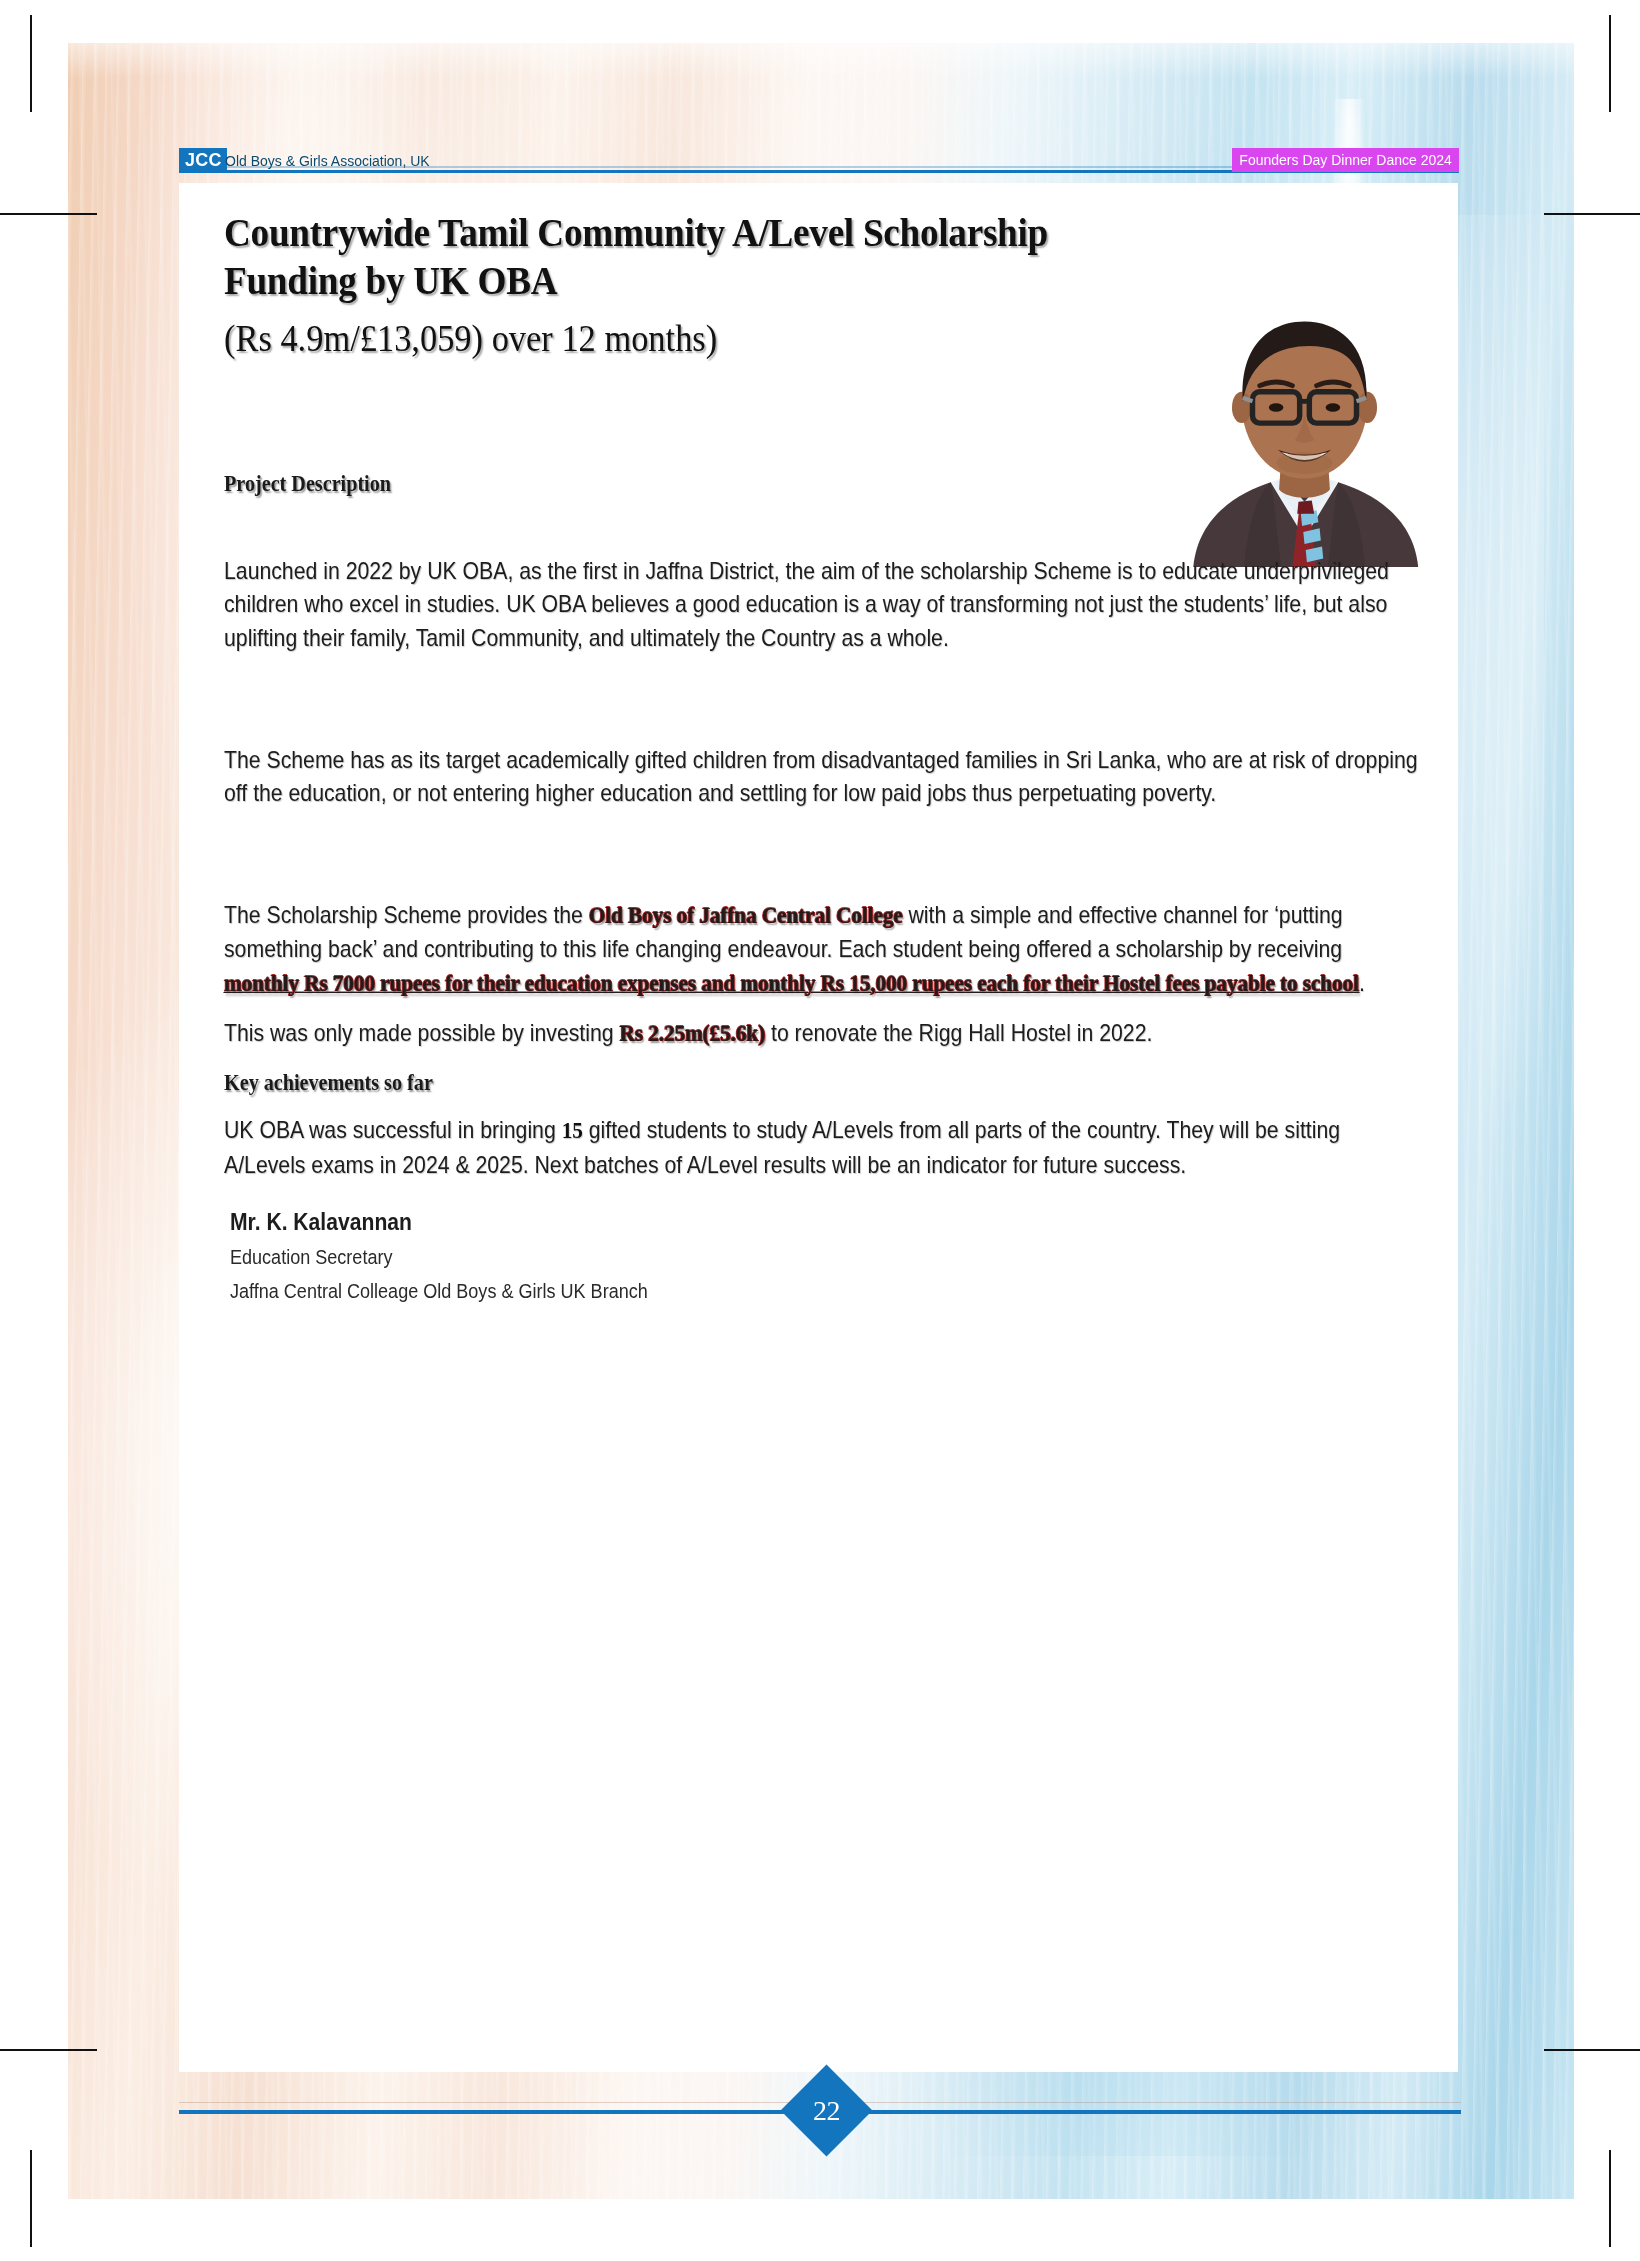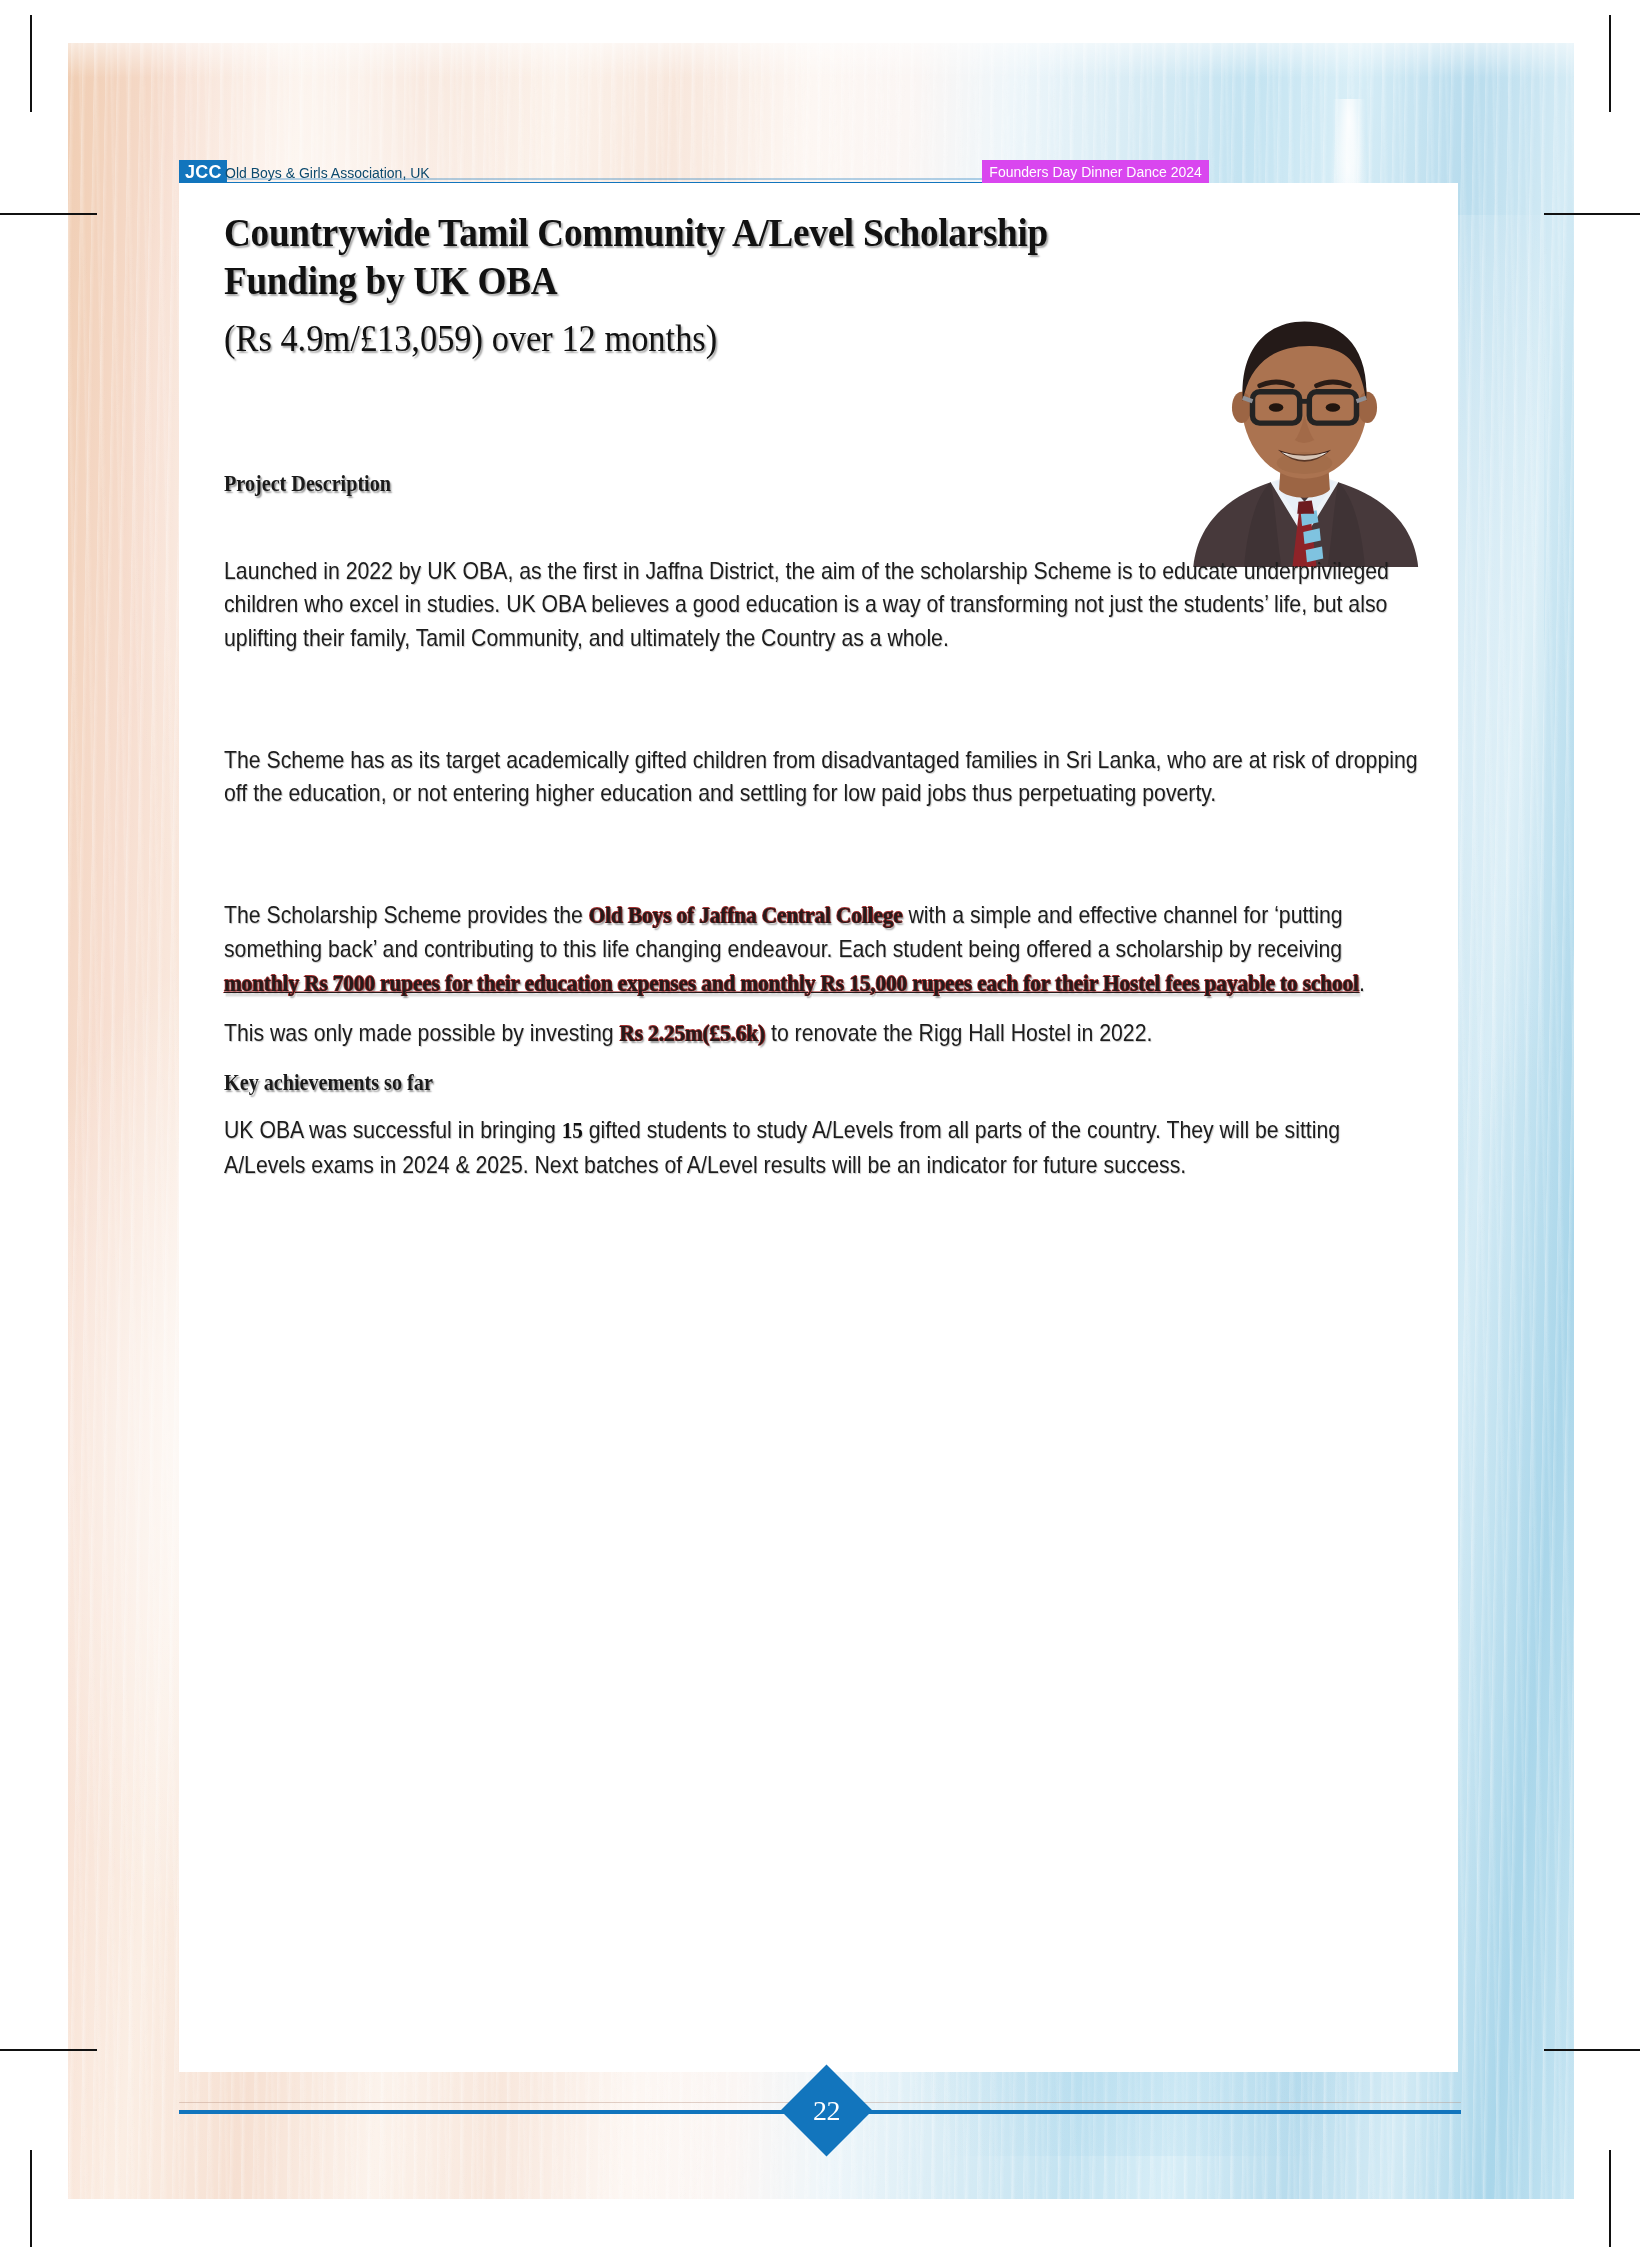--- a/index.html
+++ b/index.html
@@ -108,22 +108,22 @@
     background: linear-gradient(to bottom, rgba(255,255,255,.55), rgba(255,255,255,0));
   }
 
   
   .cropmark { position: absolute; background: #111; }
 
   
   .masthead {
     position: absolute;
     left: 179px;
-    top: 160px;
-    width: 1030px;
+    top: 148px;
+    width: 1280px;
     height: 25px;
   }
   .masthead-rule {
     position: absolute;
     left: 0; right: 0; bottom: 0;
     height: 3px;
     background: #1275bd;
   }
   .masthead-rule-hair {
     position: absolute;
@@ -444,20 +444,27 @@
     <h2 class="section-head">Key achievements so far</h2>
 
     <div style="height:17px;"></div>
 
     <p class="body-p">
       <span>UK OBA was successful in bringing </span><span class="num-b">15</span><span> gifted students to study A/Levels from all parts of the country.  They will be sitting A/Levels exams in 2024 &amp; 2025. Next batches of A/Level results will be an indicator for future success.</span>
     </p>
 
     <div style="height:26.6px;"></div>
 
+    <div style="padding-left:6px;">
+      <div class="sig-name">Mr. K. Kalavannan</div>
+      <div style="height:9.7px;"></div>
+      <div class="sig-line">Education Secretary</div>
+      <div style="height:9.7px;"></div>
+      <div class="sig-line">Jaffna Central Colleage Old Boys &amp; Girls UK Branch</div>
+    </div>
 
   </div>
 </div>
 
 <div class="footer-hair"></div>
 <div class="footer-rule"></div>
 <div class="page-diamond"></div>
 <div class="page-number">22</div>
 
 

